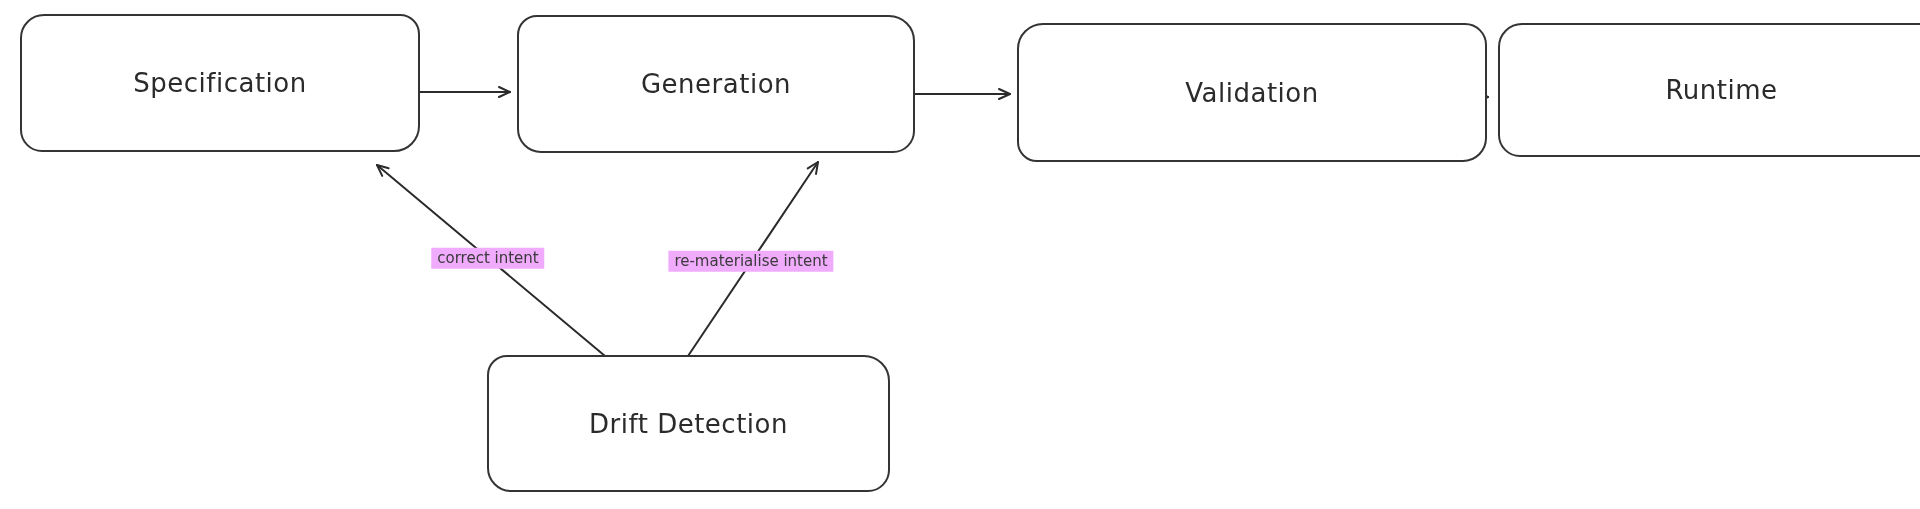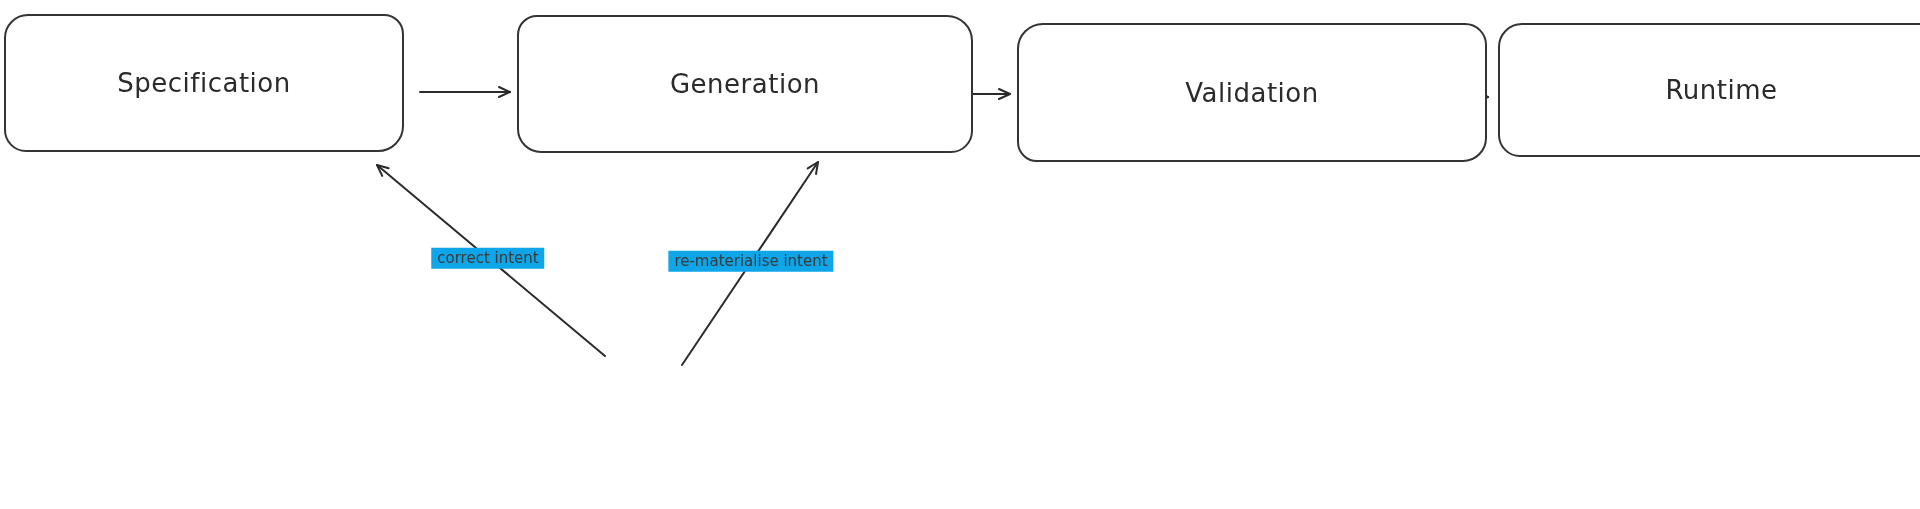--- a/index.html
+++ b/index.html
@@ -37,21 +37,21 @@
   .node.r3 { border-radius: 26px 22px 24px 20px; }
   .node-label {
     color: #2b2b2b;
     font-size: 26px;
     letter-spacing: 0.5px;
     white-space: nowrap;
   }
   .edge-label {
     position: absolute;
     transform: translate(-50%, -50%);
-    background: #0ea5e9;
+    background: #f0abfc;
     color: #3a3a3a;
     font-size: 15px;
     line-height: 1.1;
     padding: 2px 6px;
     white-space: nowrap;
   }
   .edge-line {
     stroke: #2b2b2b;
     stroke-width: 2;
     fill: none;
@@ -80,34 +80,37 @@
       <line class="edge-line" x1="1414" y1="97" x2="1488" y2="97" marker-end="url(#arrowhead)"></line>
     </g>
     <g>
       <line class="edge-line" x1="605" y1="356" x2="377" y2="165" marker-end="url(#arrowhead)"></line>
     </g>
     <g>
       <line class="edge-line" x1="682" y1="365" x2="818" y2="162" marker-end="url(#arrowhead)"></line>
     </g>
   </svg>
 
-  <div class="node r1" style="left:4px; top:14px; width:400px; height:138px;">
+  <div class="node r1" style="left:20px; top:14px; width:400px; height:138px;">
     <span class="node-label">Specification</span>
   </div>
 
-  <div class="node r2" style="left:517px; top:15px; width:456px; height:138px;">
+  <div class="node r2" style="left:517px; top:15px; width:398px; height:138px;">
     <span class="node-label">Generation</span>
   </div>
 
   <div class="node r3" style="left:1017px; top:23px; width:470px; height:139px;">
     <span class="node-label">Validation</span>
   </div>
 
   <div class="node r1" style="left:1498px; top:23px; width:447px; height:134px;">
     <span class="node-label">Runtime</span>
   </div>
 
+  <div class="node r2" style="left:487px; top:355px; width:403px; height:137px;">
+    <span class="node-label">Drift Detection</span>
+  </div>
 
   <div class="edge-label" style="left:488px; top:258px;">correct intent</div>
 
   <div class="edge-label" style="left:751px; top:261px;">re-materialise intent</div>
 
 </div>
 
 </body></html>

